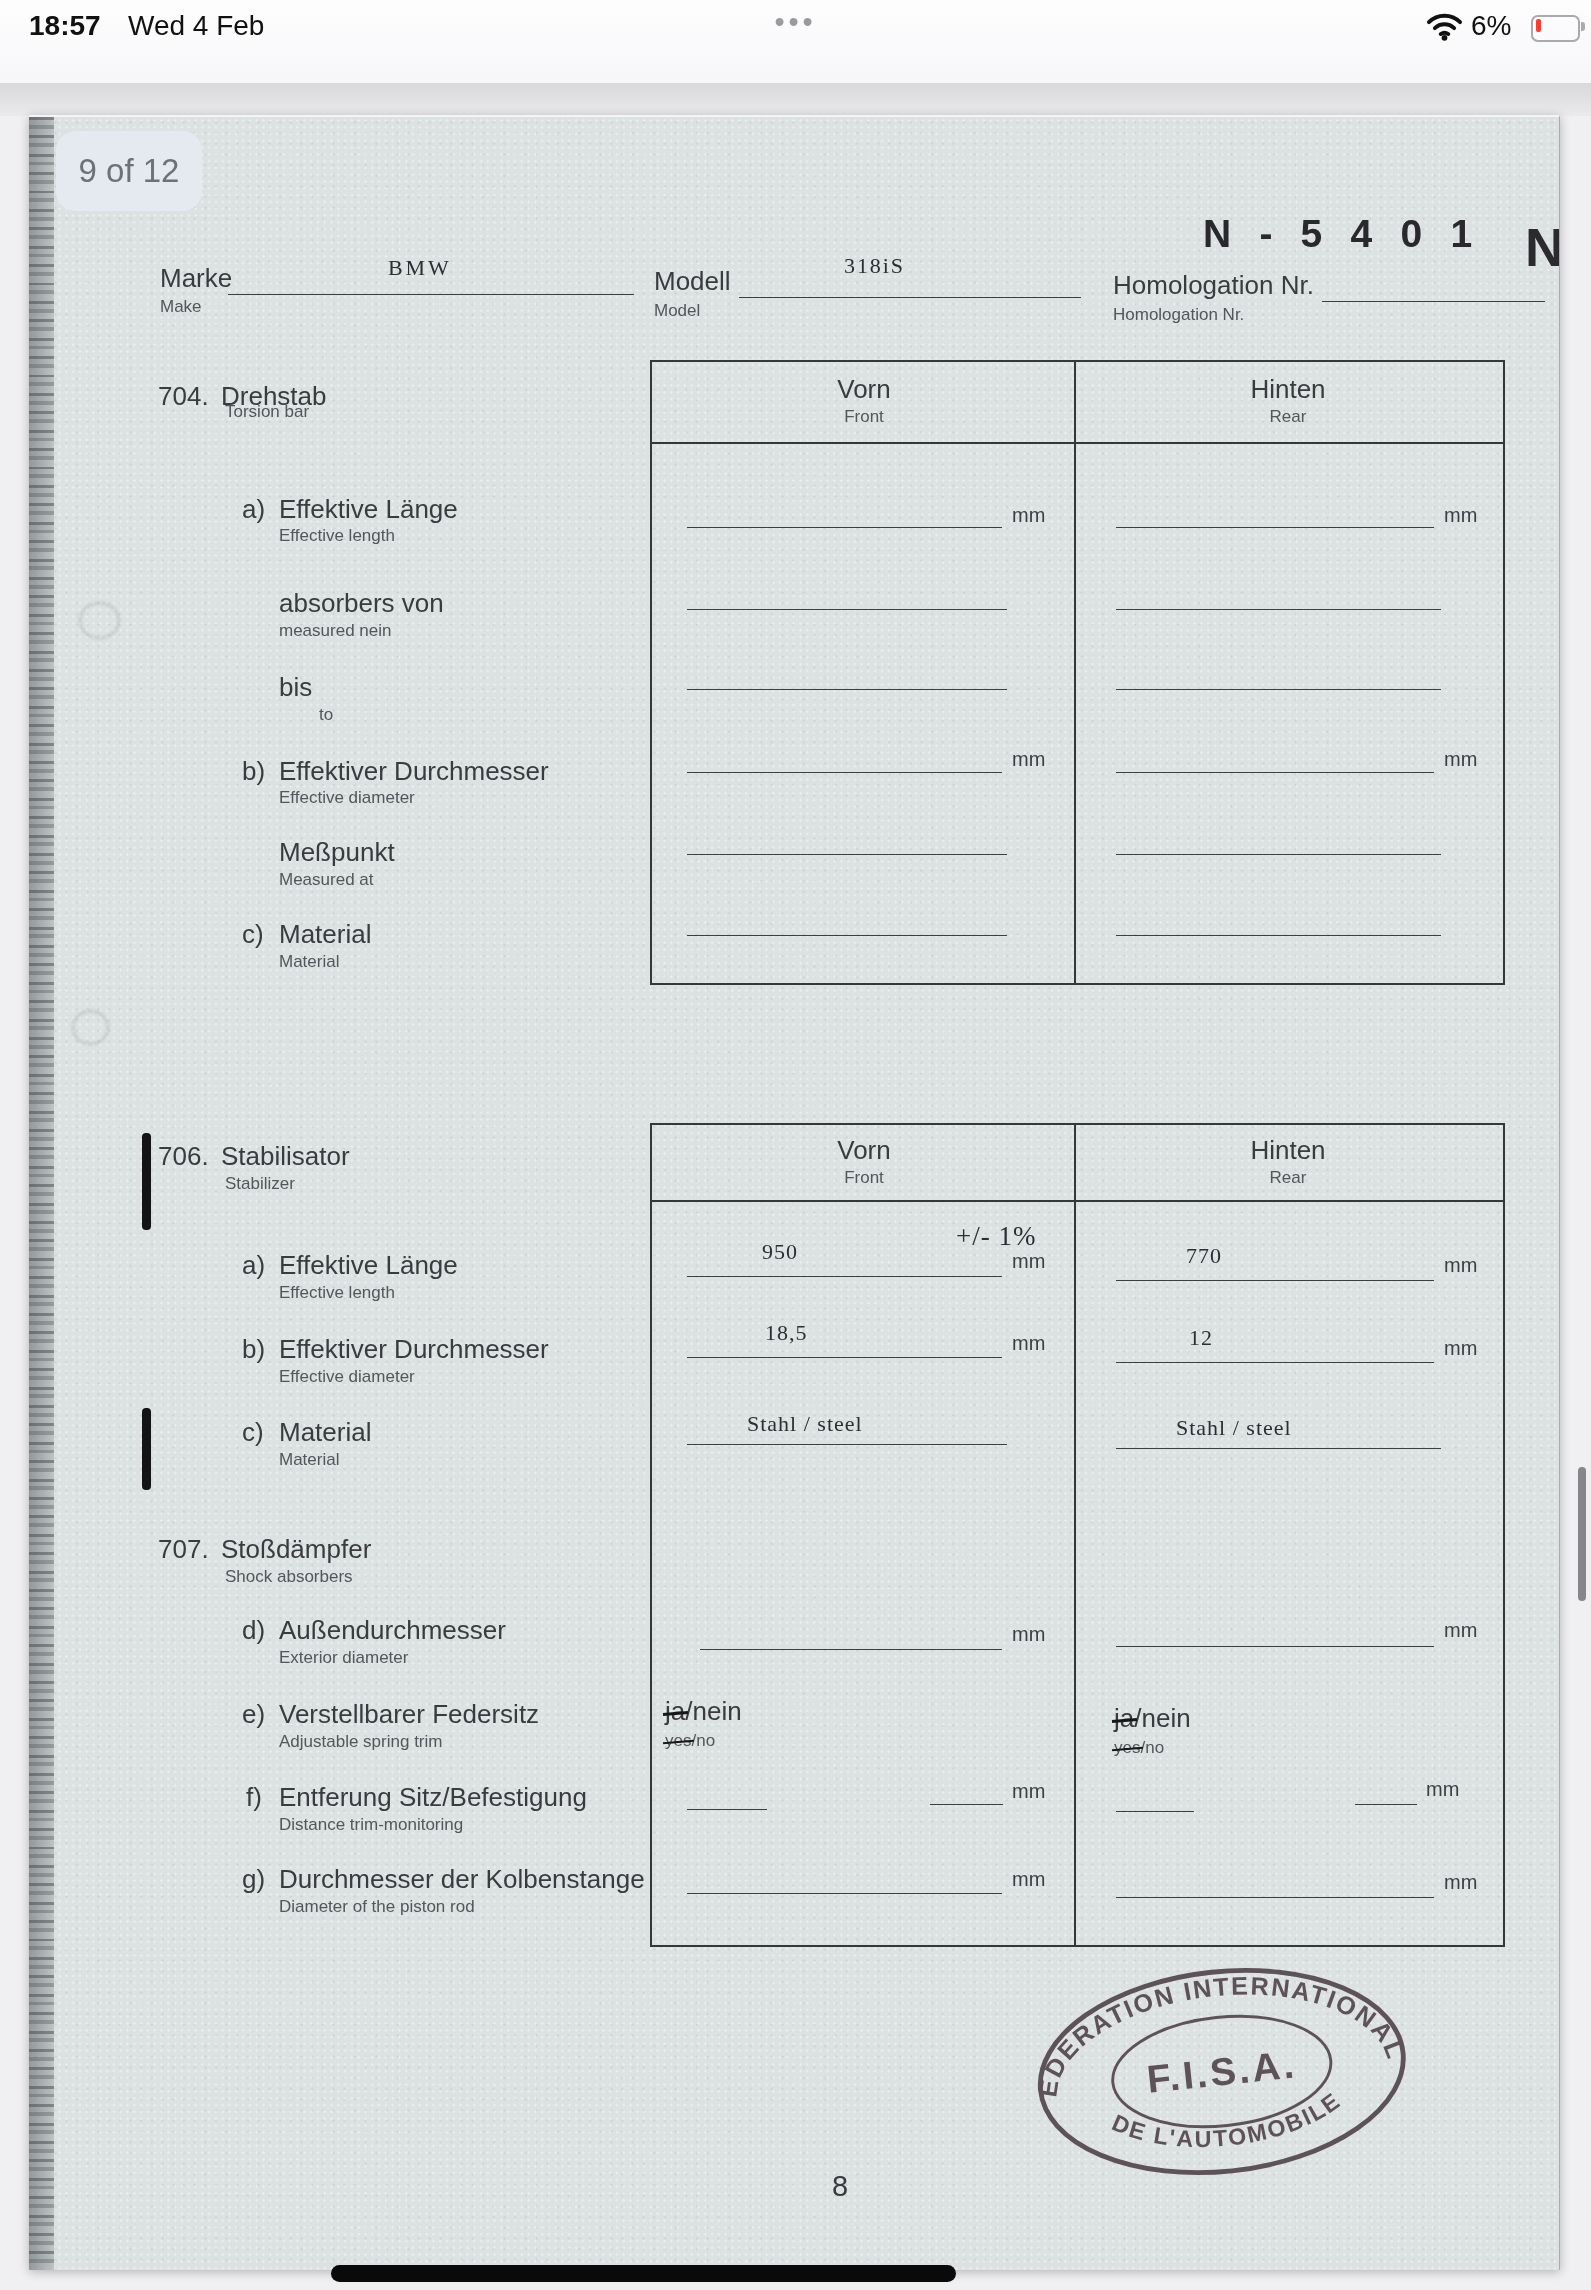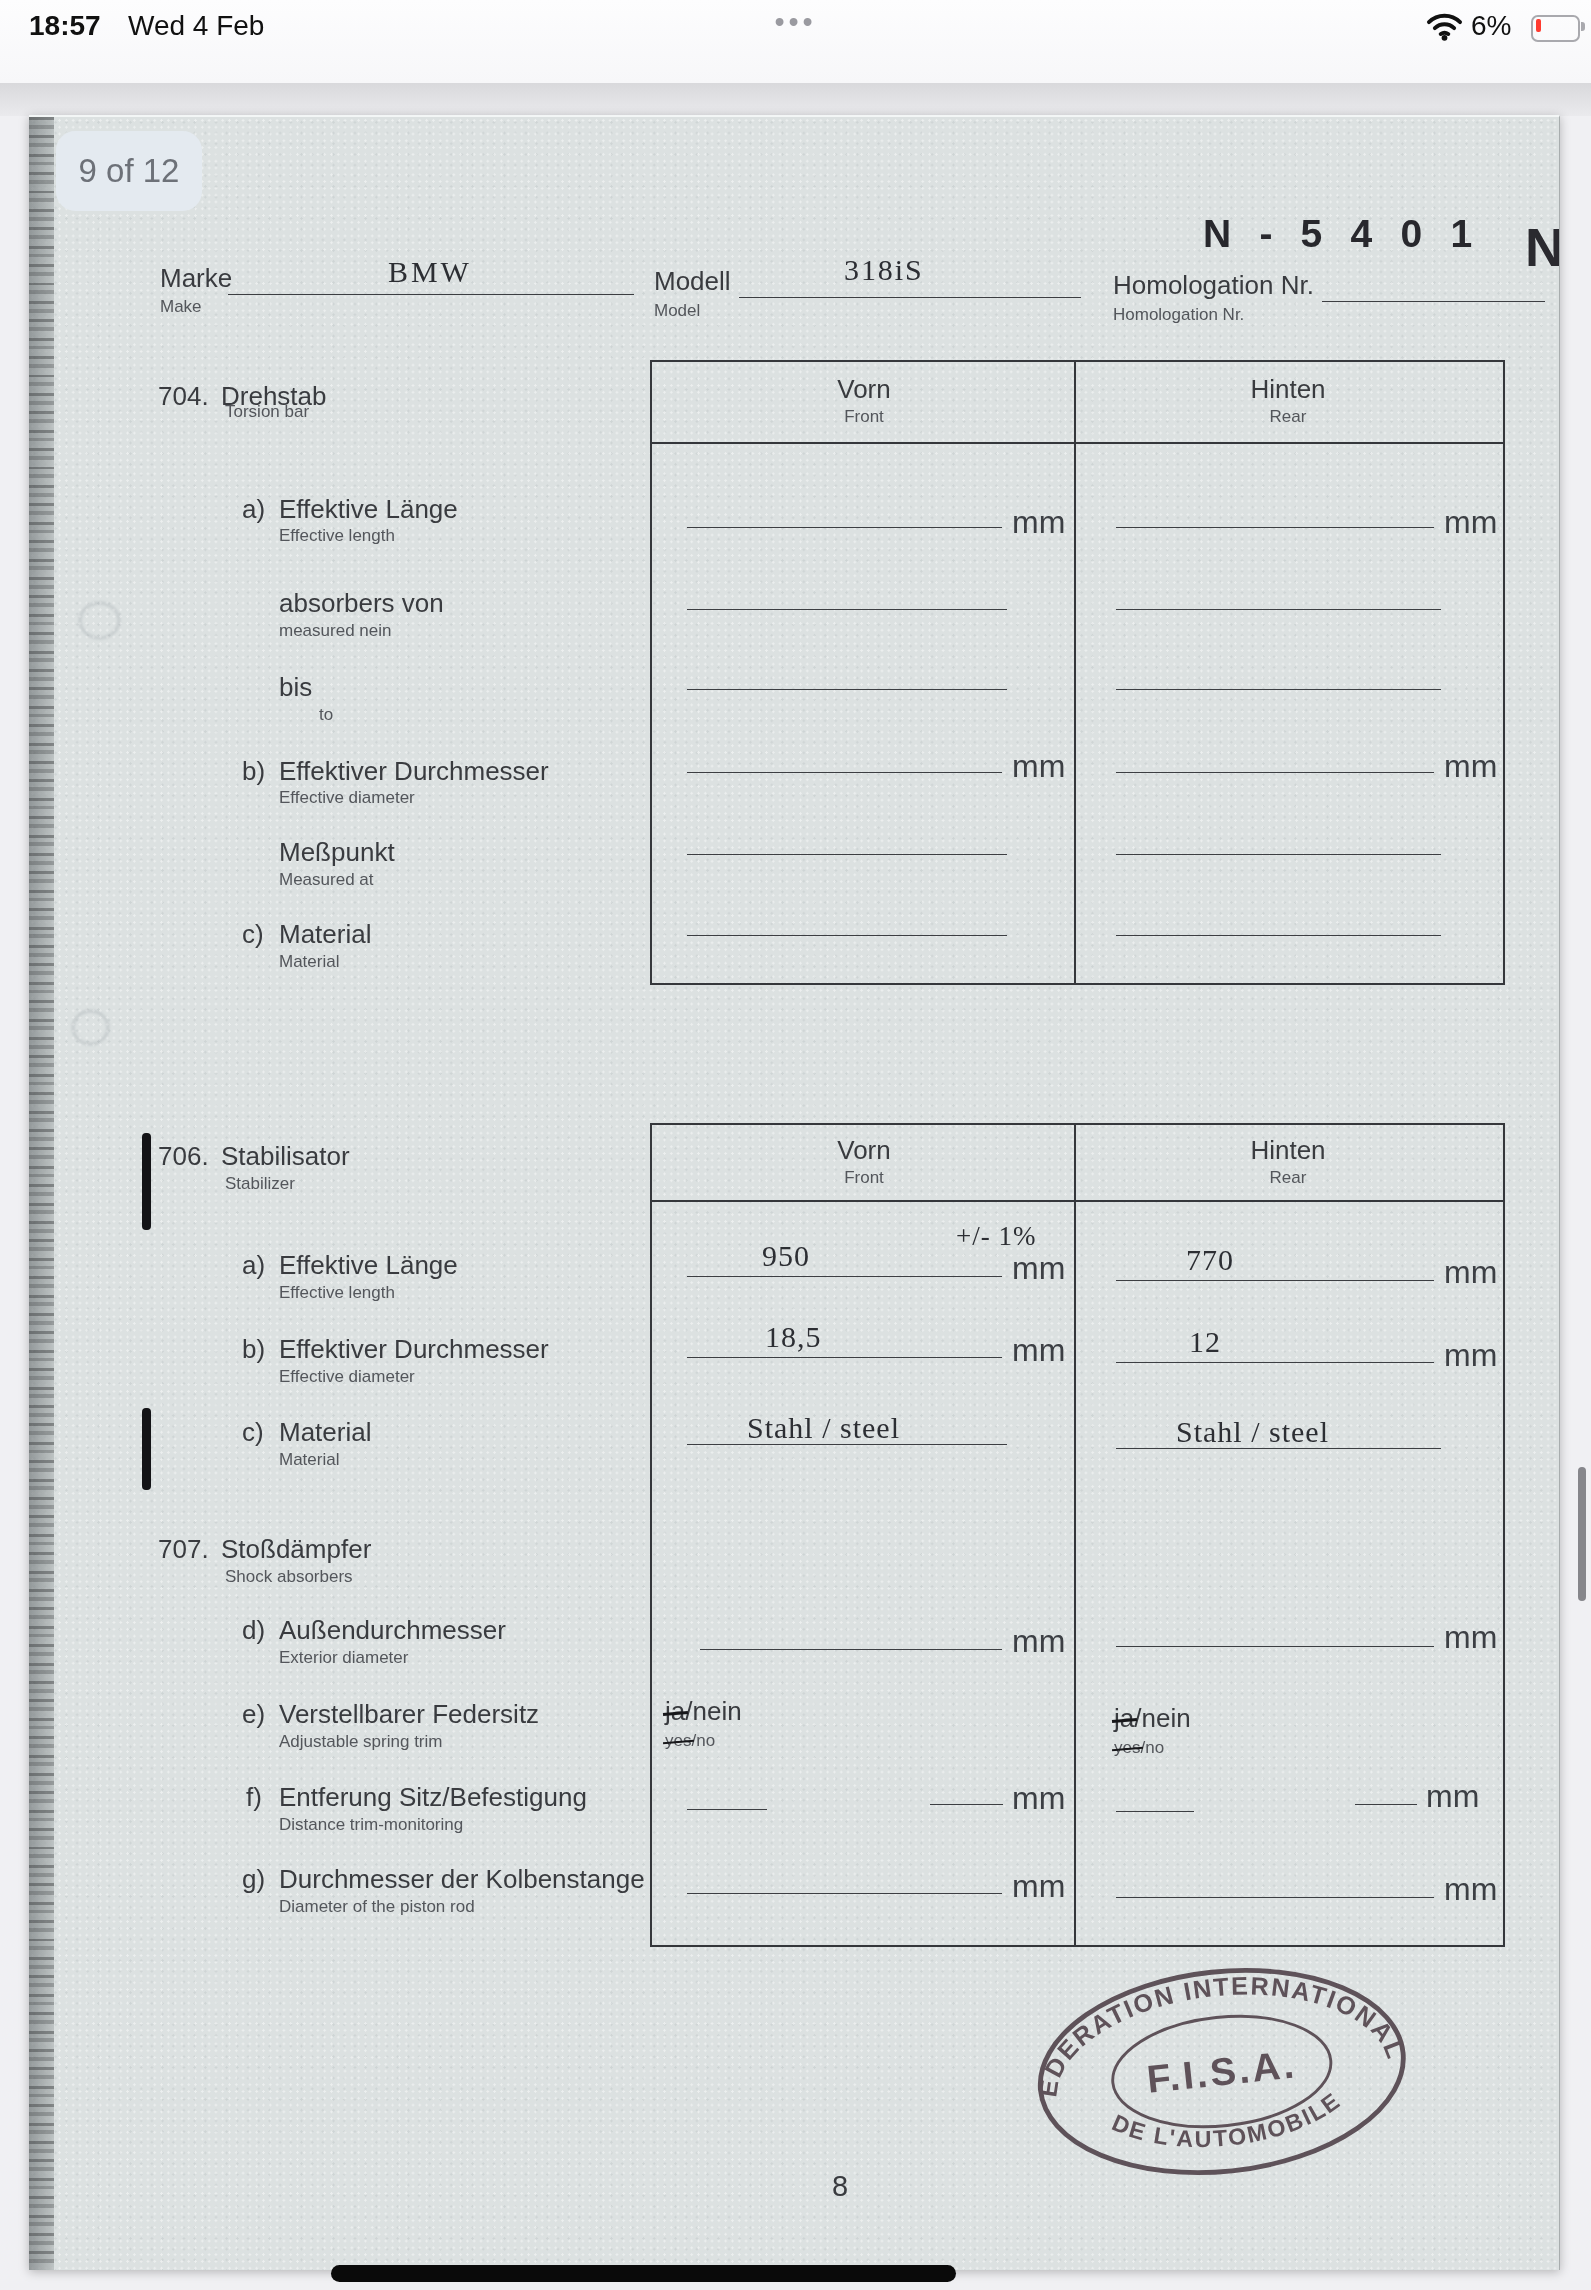--- a/index.html
+++ b/index.html
@@ -29,22 +29,22 @@
   .scanedge{left:0;top:0;width:25px;height:2153px;opacity:.75;
     background:repeating-linear-gradient(to bottom,rgba(28,30,32,.55) 0 2.9px,rgba(130,136,138,.18) 2.9px 7.8px,
                rgba(55,58,60,.45) 7.8px 11.6px,rgba(150,156,158,.15) 11.6px 18.4px),
                linear-gradient(to right,#767c7e,#b9bfbf);}
   .pill{left:27px;top:13.6px;width:146px;height:80px;background:#e4eaf0;border-radius:19.4px;
         color:#6d7178;font-size:33px;font-weight:500;display:flex;align-items:center;justify-content:center;}
   .smudge{border:2.9px solid rgba(110,120,128,.55);border-radius:50%;filter:blur(1.5px);opacity:.55;}
   
   .lbl{font-size:26px;color:#393b3f;white-space:nowrap;}
   .sub{font-size:17px;color:#53565b;white-space:nowrap;}
-  .mm{font-size:32px;color:#3c3f44;}
-  .typed{font-family:"Liberation Serif",serif;font-size:30px;color:#2c2e33;letter-spacing:1px;white-space:nowrap;}
+  .mm{font-size:20px;color:#3c3f44;}
+  .typed{font-family:"Liberation Serif",serif;font-size:22px;color:#2c2e33;letter-spacing:1px;white-space:nowrap;}
   .typed.sm{font-size:27px;}
   .stampnr{font-size:39px;font-weight:700;color:#28282d;letter-spacing:8.7px;white-space:nowrap;}
   .bigN{font-size:54px;font-weight:700;color:#2a2a2f;}
   .fline{border-bottom:1.9px solid #3c3e42;height:0;}
   .tbl{border:2.4px solid #35373b;}
   .vdiv{top:-2.4px;bottom:-2.4px;left:422px;width:0;border-left:2.4px solid #35373b;}
   .hline{left:-2.4px;right:-2.4px;height:0;border-top:2.4px solid #35373b;}
   .colhead{width:424px;text-align:center;}
   .penmark{width:8.7px;background:#141417;border-radius:3.9px;}
   .struck{position:relative;display:inline-block;}

